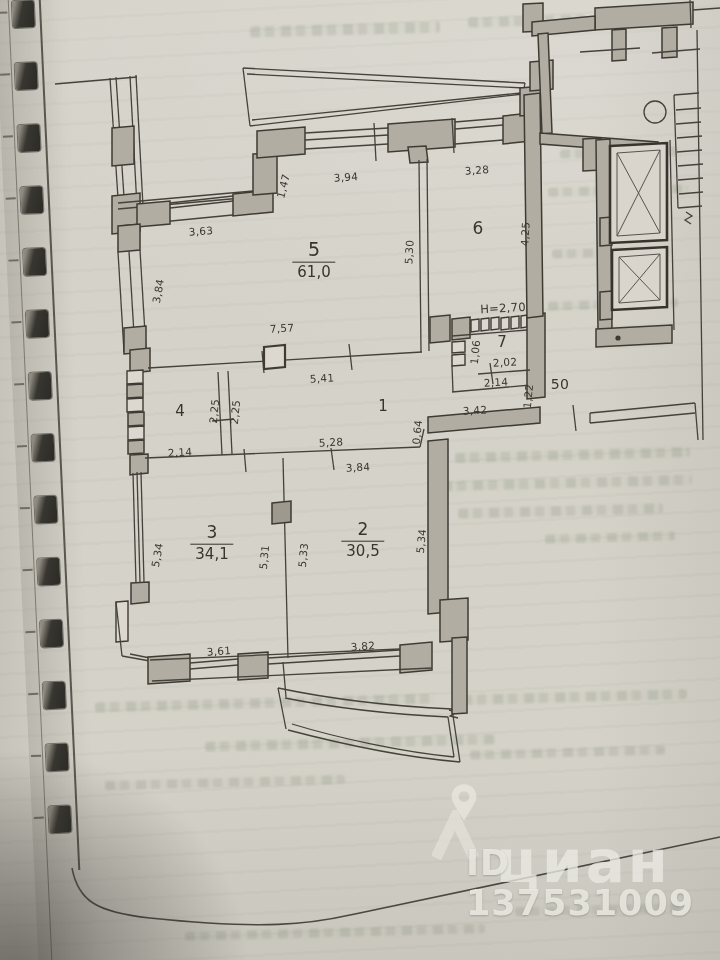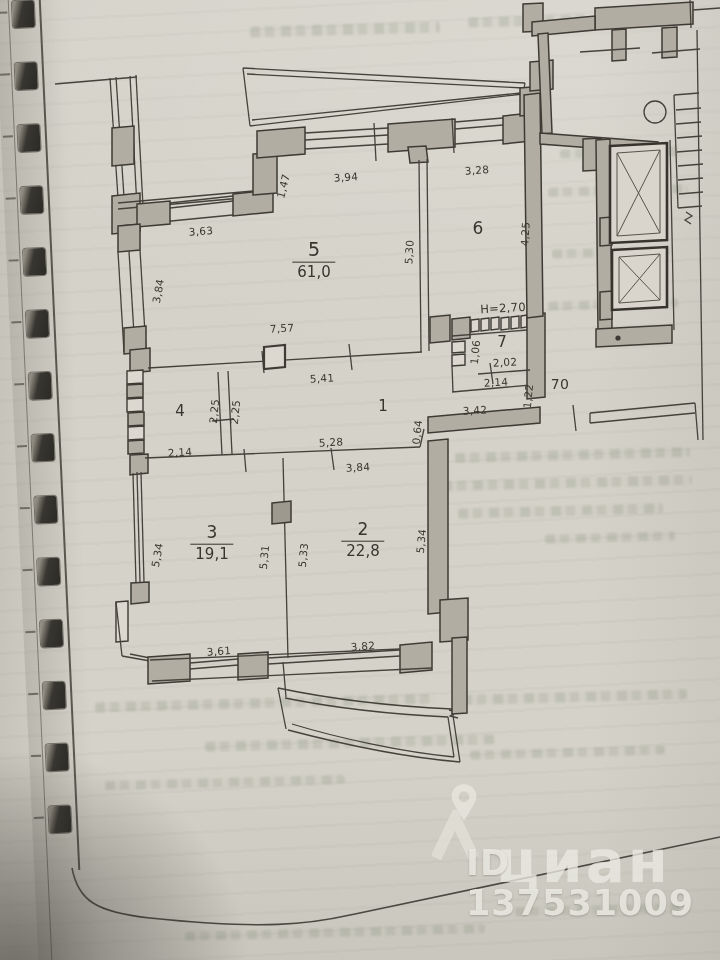--- a/index.html
+++ b/index.html
@@ -300,21 +300,21 @@
 <div class="dim" style="left:282px;top:328px;--r:-3deg">7,57</div>
 <div class="dim" style="left:322px;top:378px;--r:-3deg">5,41</div>
 <div class="dim" style="left:214px;top:411px;--r:-84deg">2,25</div>
 <div class="dim" style="left:235px;top:412px;--r:-84deg">2,25</div>
 <div class="dim" style="left:180px;top:452px;--r:-3deg">2,14</div>
 <div class="dim" style="left:331px;top:442px;--r:-3deg">5,28</div>
 <div class="dim" style="left:358px;top:467px;--r:-3deg">3,84</div>
 <div class="dim" style="left:417px;top:432px;--r:-84deg">0,64</div>
 <div class="dim" style="left:475px;top:410px;--r:-3deg">3,42</div>
 <div class="dim" style="left:528px;top:396px;--r:-84deg">1,22</div>
-<div class="dim big" style="left:560px;top:384px">70</div>
+<div class="dim big" style="left:560px;top:384px">50</div>
 <div class="dim" style="left:503px;top:308px;--r:-3deg;font-size:11.5px">Н=2,70</div>
 <div class="dim" style="left:475px;top:352px;--r:-84deg">1,06</div>
 <div class="dim" style="left:505px;top:362px;--r:-3deg">2,02</div>
 <div class="dim" style="left:496px;top:382px;--r:-3deg">2,14</div>
 <div class="dim" style="left:525px;top:234px;--r:-86deg">4,25</div>
 <div class="dim" style="left:157px;top:555px;--r:-80deg">5,34</div>
 <div class="dim" style="left:264px;top:557px;--r:-84deg">5,31</div>
 <div class="dim" style="left:303px;top:555px;--r:-84deg">5,33</div>
 <div class="dim" style="left:421px;top:541px;--r:-84deg">5,34</div>
 <div class="dim" style="left:219px;top:651px;--r:-4deg">3,61</div>
@@ -331,25 +331,25 @@
   <div class="num">7</div>
 </div>
 <div class="room small" style="left:383px;top:407px">
   <div class="num">1</div>
 </div>
 <div class="room small" style="left:180px;top:412px">
   <div class="num">4</div>
 </div>
 <div class="room" style="left:212px;top:543px">
   <div class="num" style="font-size:17px">3</div>
-  <div class="area">19,1</div>
+  <div class="area">34,1</div>
 </div>
 <div class="room" style="left:363px;top:540px">
   <div class="num" style="font-size:17px">2</div>
-  <div class="area">22,8</div>
+  <div class="area">30,5</div>
 </div>
 
 <svg class="wm-pin" width="30" height="40" viewBox="0 0 24 34">
   <path fill-rule="evenodd" d="M12 1 C6 1 1.5 5.6 1.5 11.4 C1.5 16 5 20.5 12 32 C19 20.5 22.5 16 22.5 11.4 C22.5 5.6 18 1 12 1 Z M12 7 a4.6 4.6 0 1 1 0 9.2 a4.6 4.6 0 1 1 0 -9.2 Z"></path>
 </svg>
 <svg class="wm-chev" width="46" height="50" viewBox="0 0 46 50">
   <path d="M4,48 L23,8 L42,48"></path>
 </svg>
 <div class="wm-brand">циан</div>
 <div class="wm-id">ID 137531009</div>

